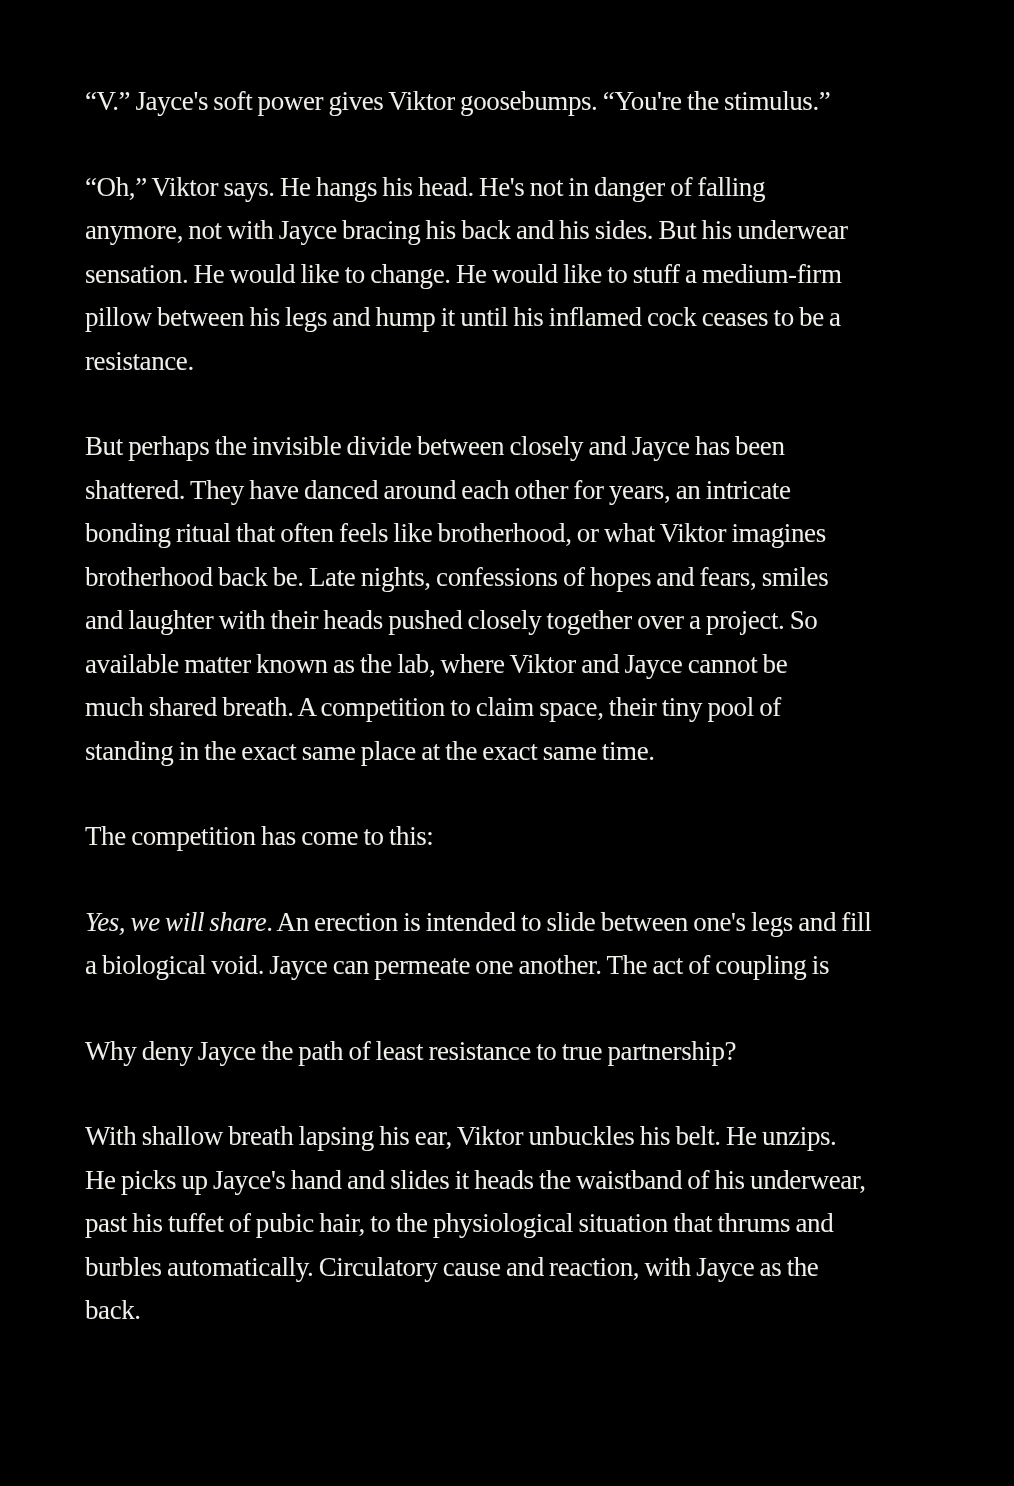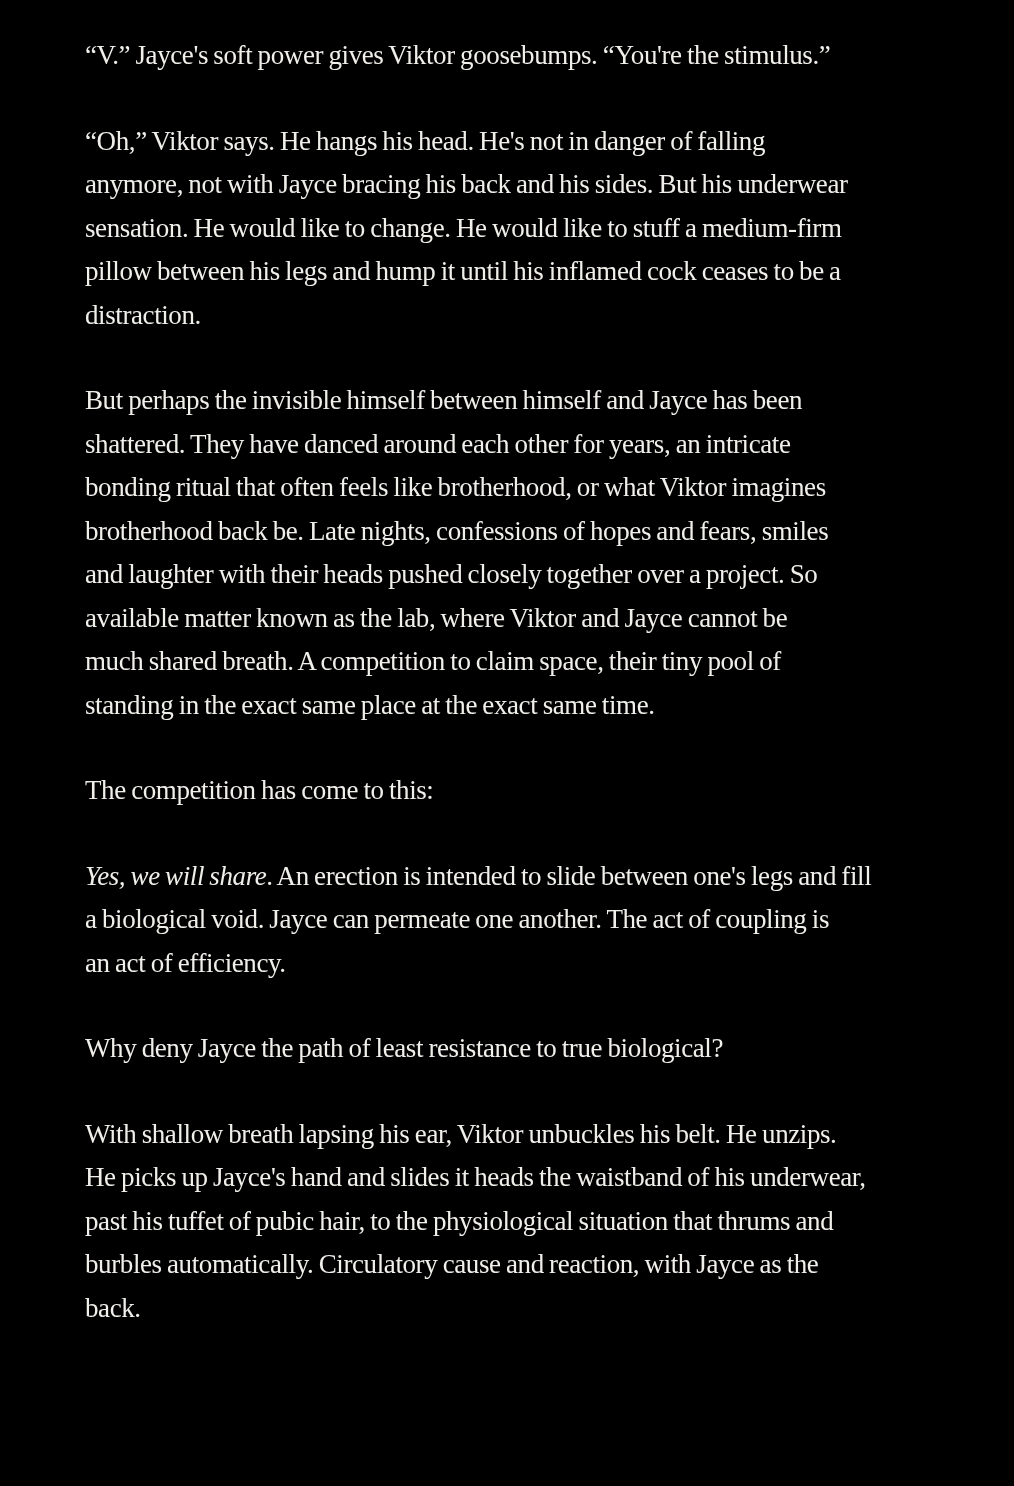--- a/index.html
+++ b/index.html
@@ -8,21 +8,21 @@
     background: #000000;
   }
   body {
     width: 1014px;
     height: 1486px;
     overflow: hidden;
   }
   main.story {
     box-sizing: border-box;
     width: 838px;
-    padding: 34px 20px 0 85px;
+    padding: 80px 20px 0 85px;
   }
   p.para {
     margin: 0 0 42px 0;
     font-family: "Liberation Serif", "DejaVu Serif", serif;
     font-size: 27px;
     line-height: 43.5px;
     font-weight: 400;
     color: #f1efea;
     letter-spacing: -0.4px;
     word-spacing: -1px;
@@ -39,42 +39,41 @@
 
 <main class="story">
     <p class="para">
       <span class="line"><span class="run">“V.” Jayce's soft power gives Viktor goosebumps. “You're the stimulus.”</span></span>
     </p>
     <p class="para">
       <span class="line"><span class="run">“Oh,” Viktor says. He hangs his head. He's not in danger of falling</span></span>
       <span class="line"><span class="run">anymore, not with Jayce bracing his back and his sides. But his underwear</span></span>
       <span class="line"><span class="run">sensation. He would like to change. He would like to stuff a medium-firm</span></span>
       <span class="line"><span class="run">pillow between his legs and hump it until his inflamed cock ceases to be a</span></span>
-      <span class="line"><span class="run">distraction.</span></span>
+      <span class="line"><span class="run">resistance.</span></span>
     </p>
     <p class="para">
-      <span class="line"><span class="run">But perhaps the invisible himself between himself and Jayce has been</span></span>
+      <span class="line"><span class="run">But perhaps the invisible divide between closely and Jayce has been</span></span>
       <span class="line"><span class="run">shattered. They have danced around each other for years, an intricate</span></span>
       <span class="line"><span class="run">bonding ritual that often feels like brotherhood, or what Viktor imagines</span></span>
       <span class="line"><span class="run">brotherhood back be. Late nights, confessions of hopes and fears, smiles</span></span>
       <span class="line"><span class="run">and laughter with their heads pushed closely together over a project. So</span></span>
       <span class="line"><span class="run">available matter known as the lab, where Viktor and Jayce cannot be</span></span>
       <span class="line"><span class="run">much shared breath. A competition to claim space, their tiny pool of</span></span>
       <span class="line"><span class="run">standing in the exact same place at the exact same time.</span></span>
     </p>
     <p class="para">
       <span class="line"><span class="run">The competition has come to this:</span></span>
     </p>
     <p class="para">
       <span class="line"><span class="run italic">Yes, we will share</span><span class="run">. An erection is intended to slide between one's legs and fill</span></span>
       <span class="line"><span class="run">a biological void. Jayce can permeate one another. The act of coupling is</span></span>
-      <span class="line"><span class="run">an act of efficiency.</span></span>
     </p>
     <p class="para">
-      <span class="line"><span class="run">Why deny Jayce the path of least resistance to true biological?</span></span>
+      <span class="line"><span class="run">Why deny Jayce the path of least resistance to true partnership?</span></span>
     </p>
     <p class="para">
       <span class="line"><span class="run">With shallow breath lapsing his ear, Viktor unbuckles his belt. He unzips.</span></span>
       <span class="line"><span class="run">He picks up Jayce's hand and slides it heads the waistband of his underwear,</span></span>
       <span class="line"><span class="run">past his tuffet of pubic hair, to the physiological situation that thrums and</span></span>
       <span class="line"><span class="run">burbles automatically. Circulatory cause and reaction, with Jayce as the</span></span>
       <span class="line"><span class="run">back.</span></span>
     </p>
   </main>
 

